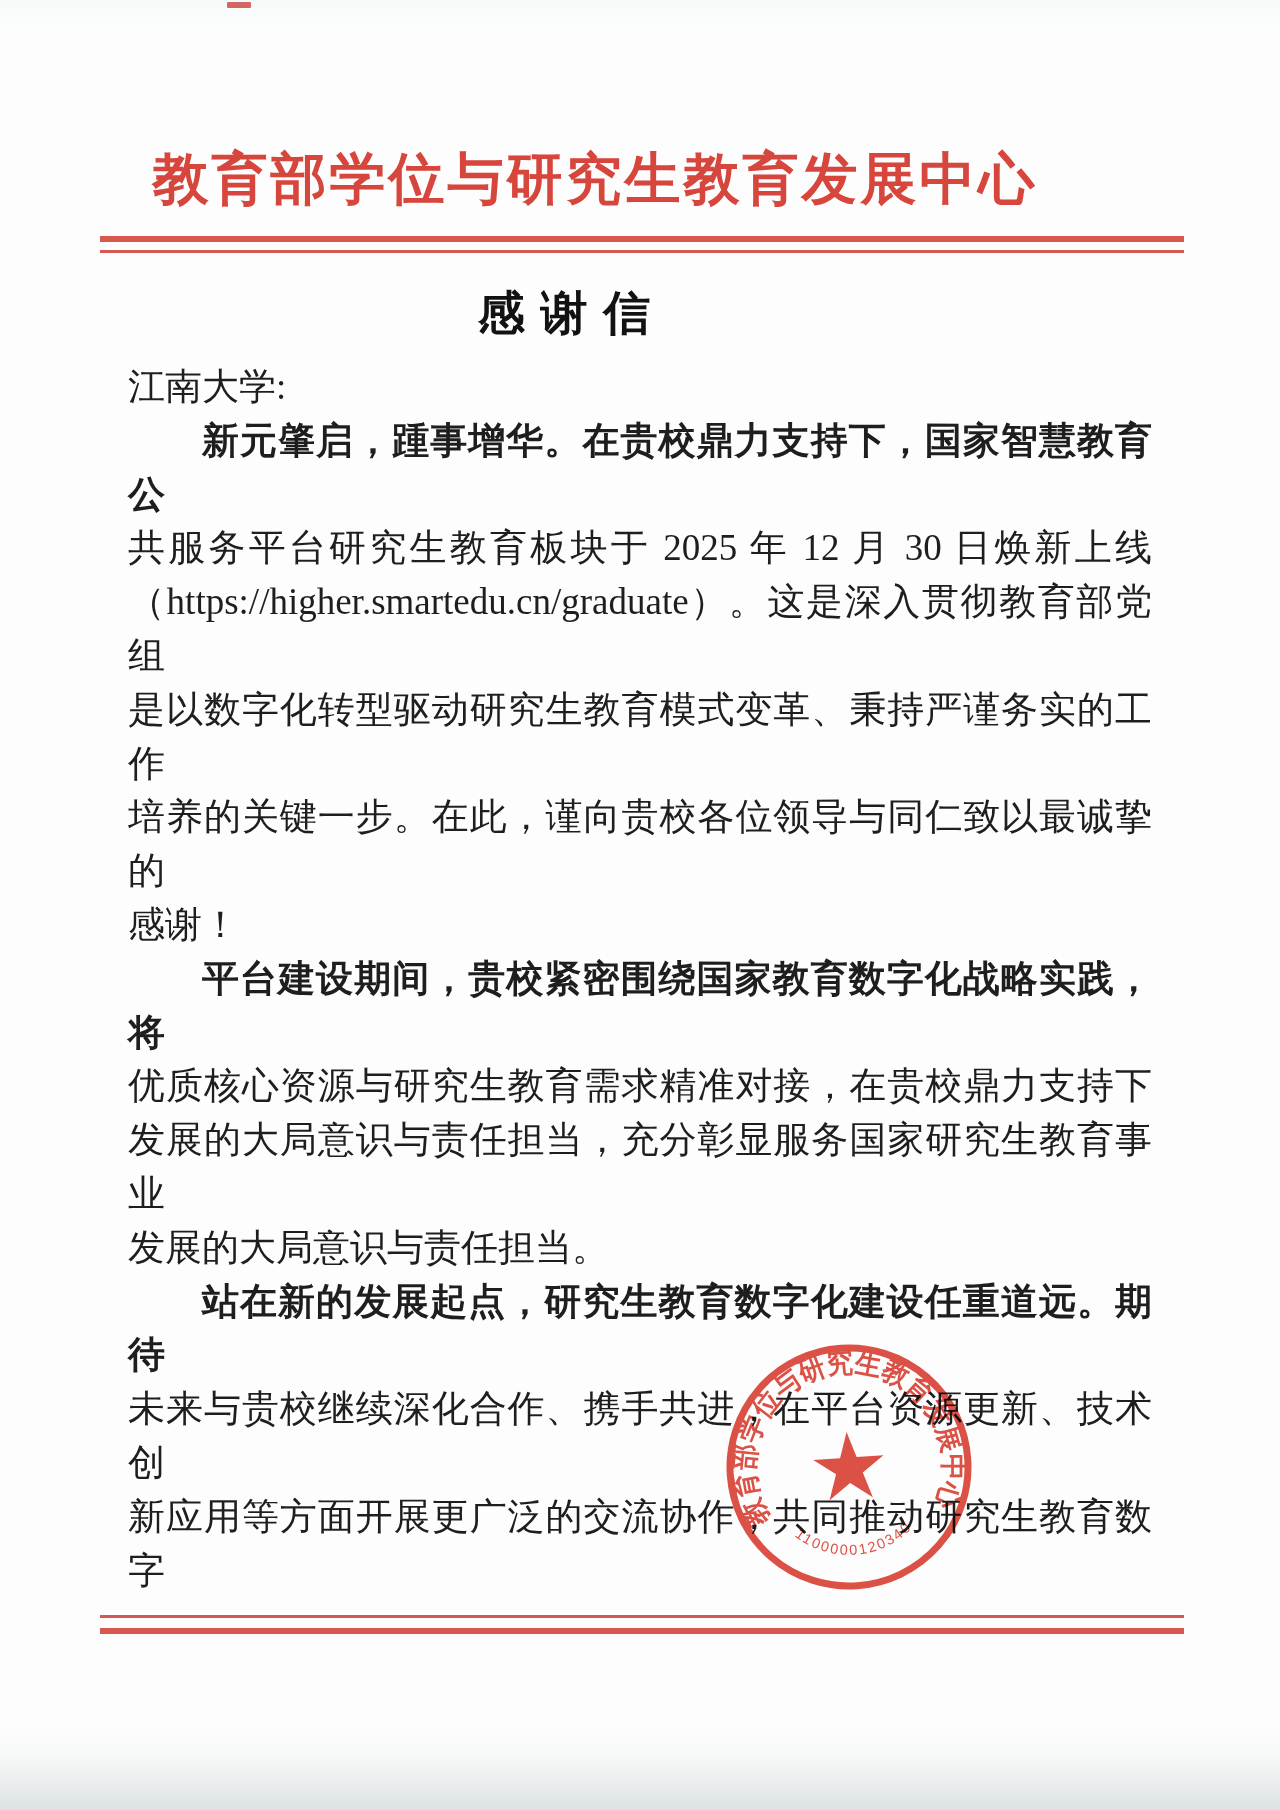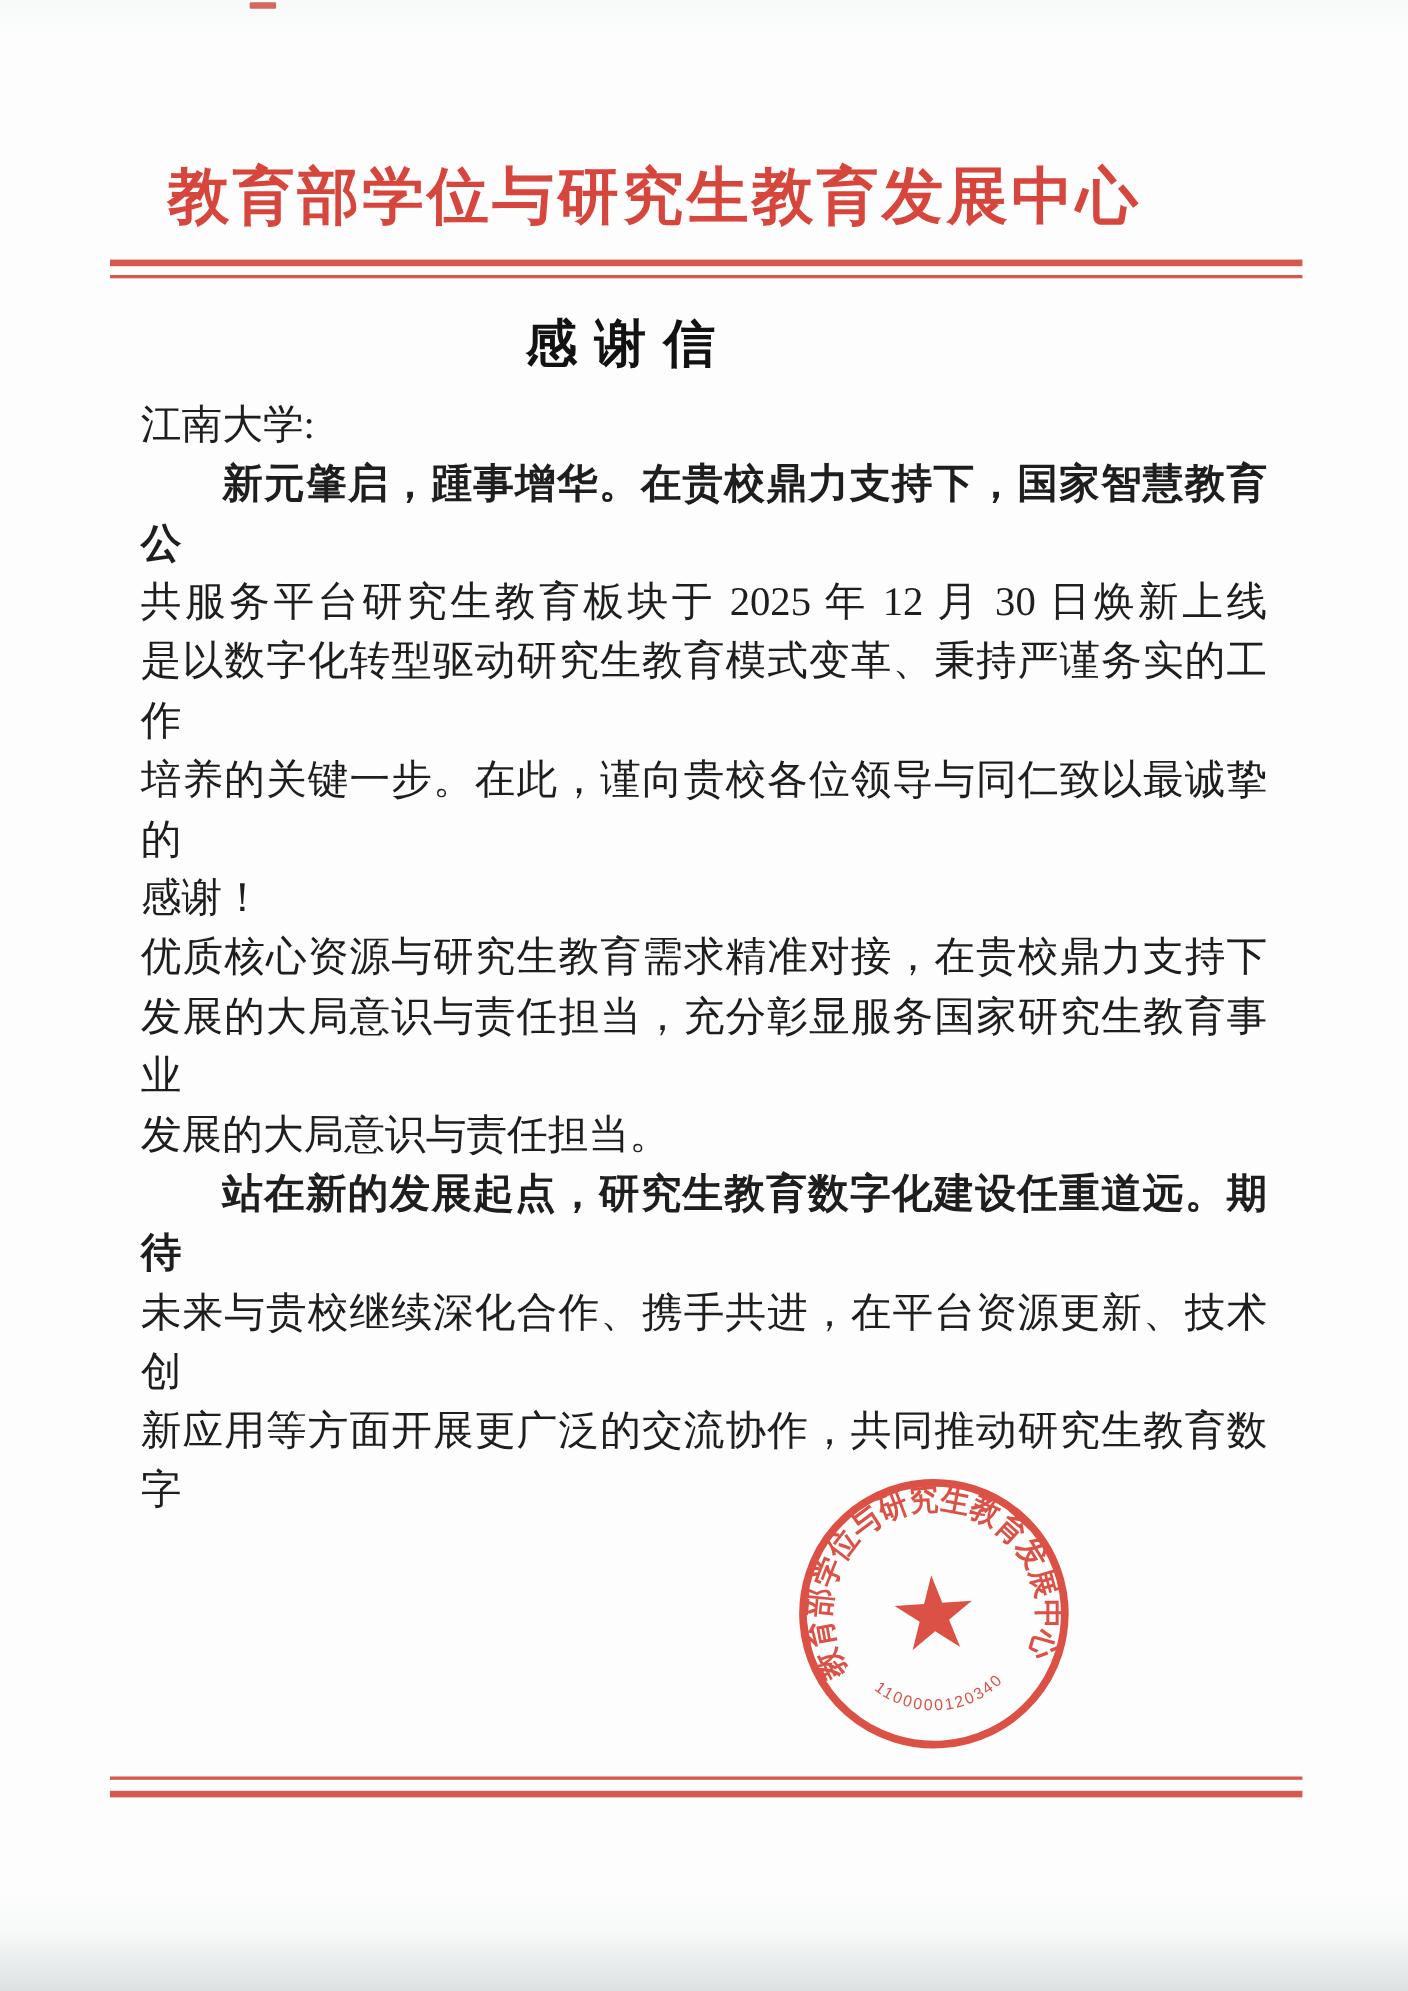--- a/index.html
+++ b/index.html
@@ -66,23 +66,25 @@
 
   <div class="rule rule-thick-top"></div>
   <div class="rule rule-thin-top"></div>
 
   <div class="letter-title">感 谢 信</div>
 
   <div class="body-text">
     <div class="line end">江南大学:</div>
     <div class="line fill indent">新元肇启，踵事增华。在贵校鼎力支持下，国家智慧教育公</div>
     <div class="line fill">共服务平台研究生教育板块于 2025 年 12 月 30 日焕新上线</div>
+    <div class="line fill">（https://higher.smartedu.cn/graduate）。这是深入贯彻教育部党组</div>
     <div class="line fill">是以数字化转型驱动研究生教育模式变革、秉持严谨务实的工作</div>
     <div class="line fill">培养的关键一步。在此，谨向贵校各位领导与同仁致以最诚挚的</div>
     <div class="line end">感谢！</div>
+    <div class="line fill indent">平台建设期间，贵校紧密围绕国家教育数字化战略实践，将</div>
     <div class="line fill">优质核心资源与研究生教育需求精准对接，在贵校鼎力支持下</div>
     <div class="line fill">发展的大局意识与责任担当，充分彰显服务国家研究生教育事业</div>
     <div class="line end">发展的大局意识与责任担当。</div>
     <div class="line fill indent">站在新的发展起点，研究生教育数字化建设任重道远。期待</div>
     <div class="line fill">未来与贵校继续深化合作、携手共进，在平台资源更新、技术创</div>
     <div class="line fill">新应用等方面开展更广泛的交流协作，共同推动研究生教育数字</div>
 
   </div>
 
   <svg class="seal" viewBox="0 0 260 260">

